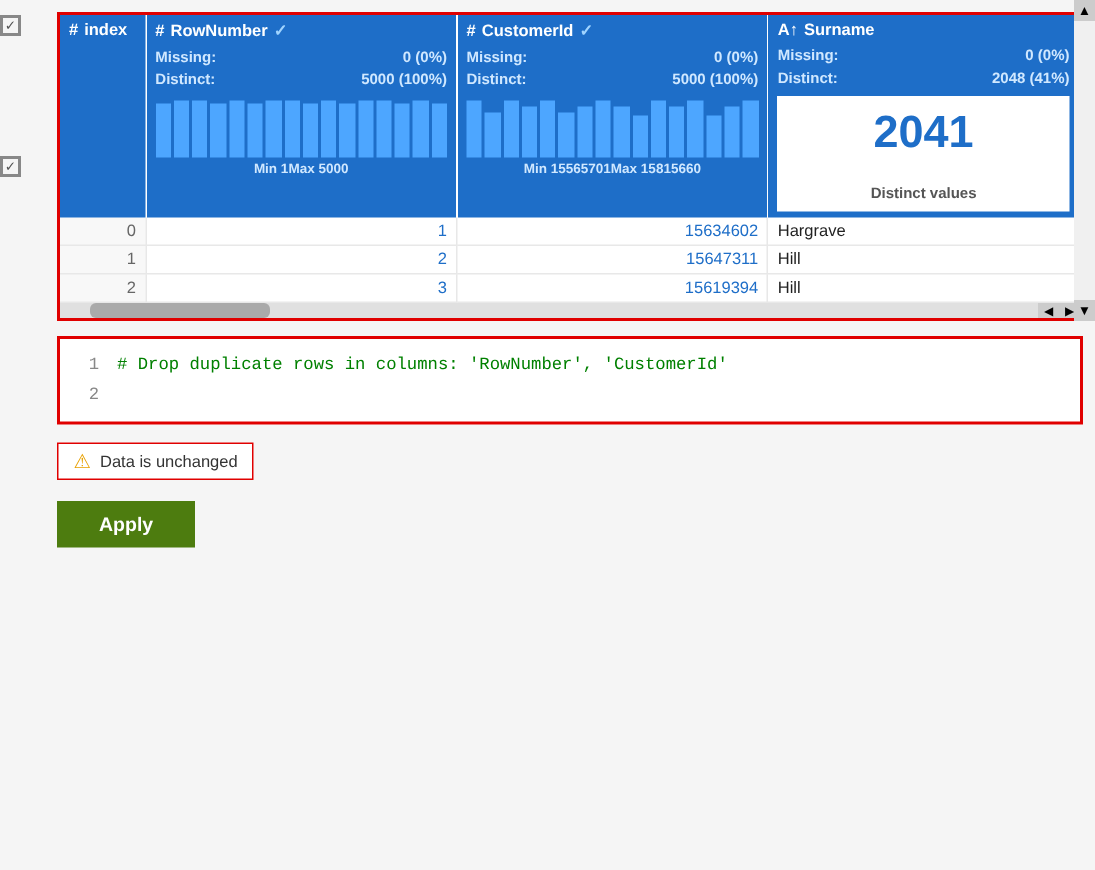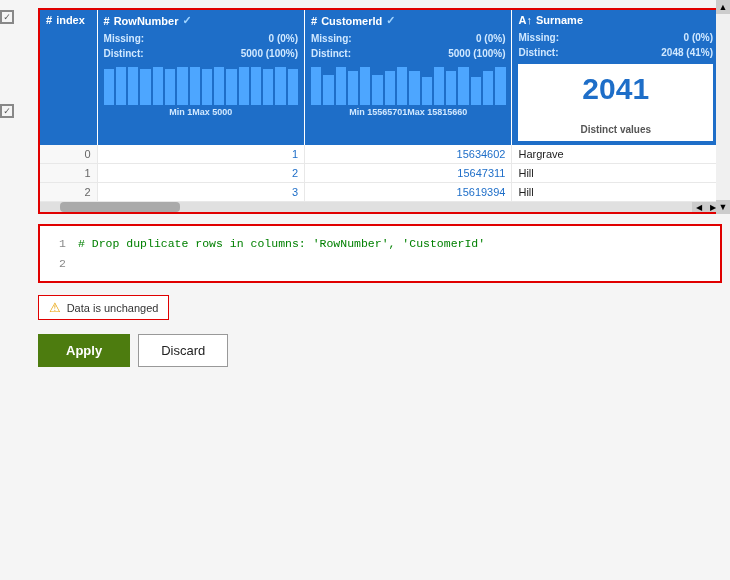--- a/index.html
+++ b/index.html
@@ -552,18 +552,17 @@
 
       <div class="status-bar">
         <div class="status-unchanged">
           <span class="warn-icon">⚠</span>
           <span>Data is unchanged</span>
         </div>
       </div>
 
       <div class="action-buttons">
         <button class="btn-apply">Apply</button>
-        <button class="btn-discard">Discard</button>
       </div>
 
     </div>
   </div>
 </div>
 
 </body></html>

